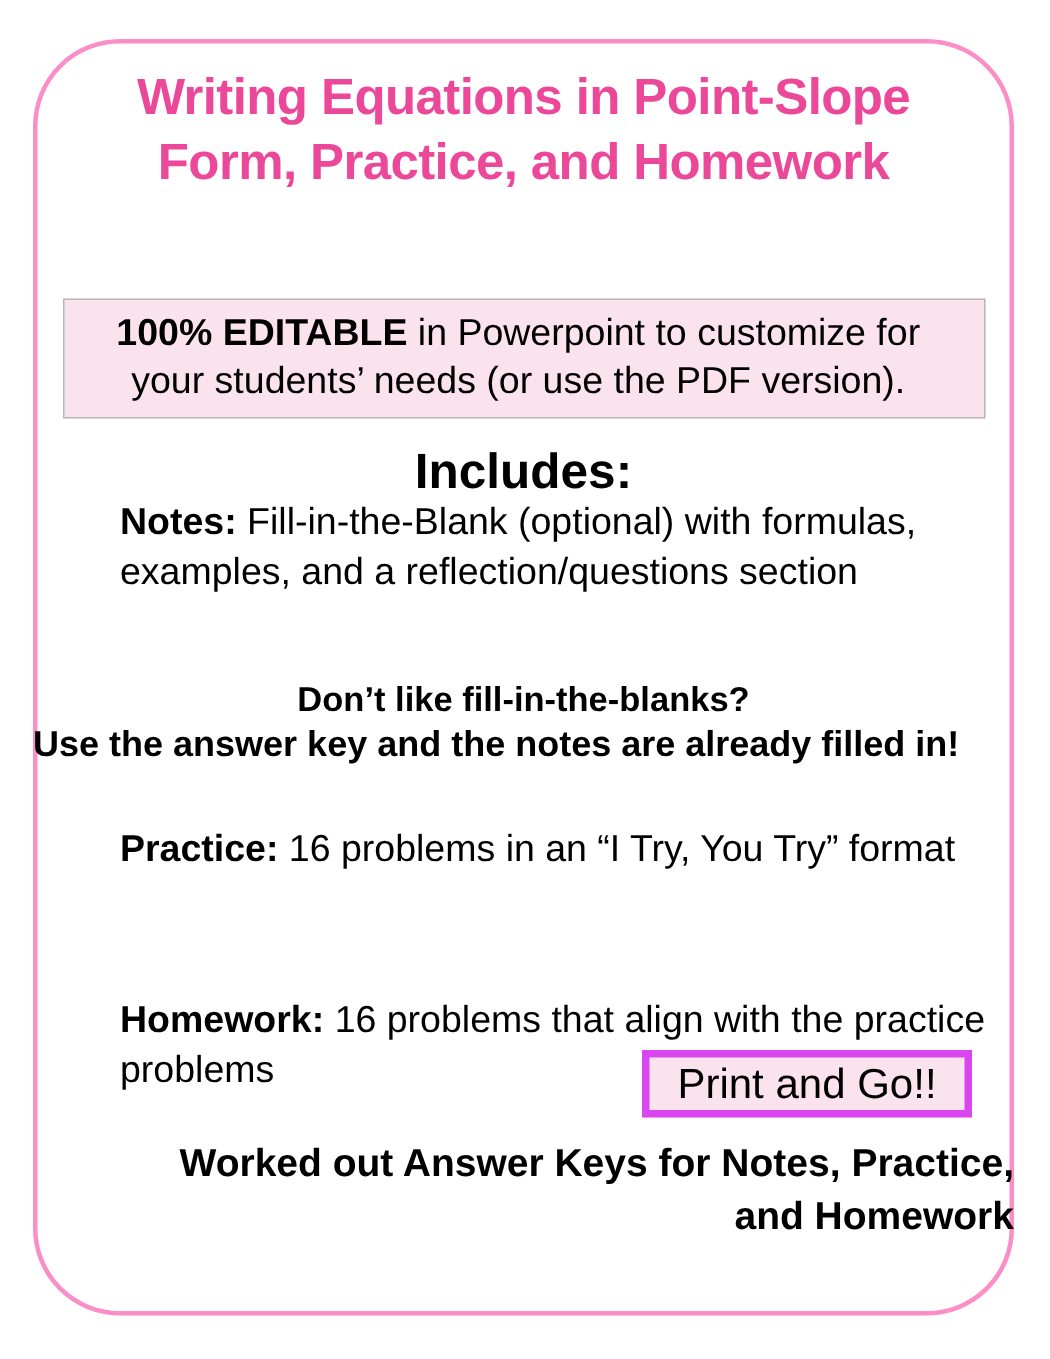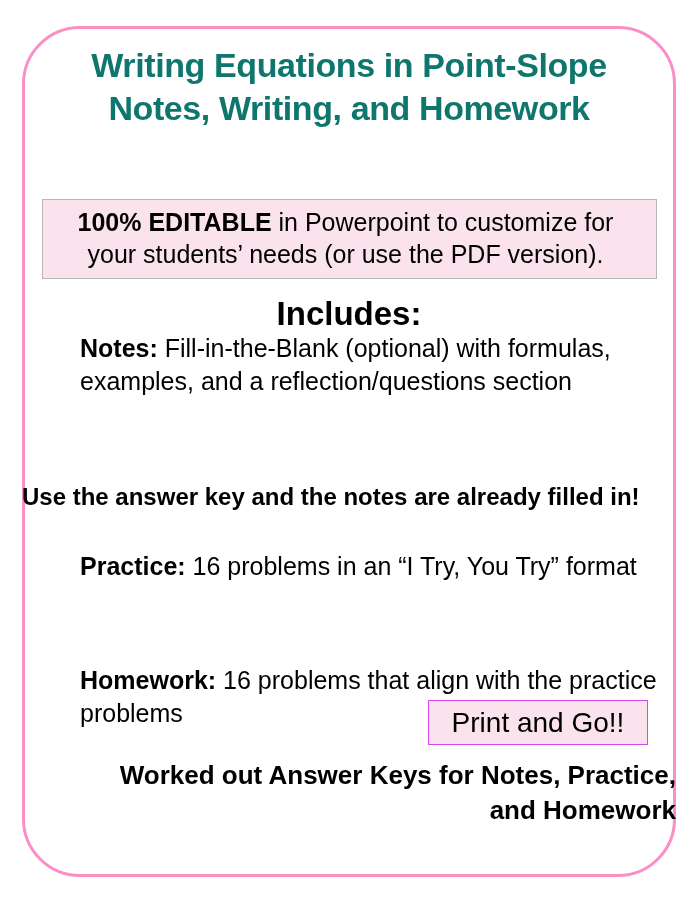--- a/index.html
+++ b/index.html
@@ -52,21 +52,21 @@
     left: 0;
     top: 18px;
     width: 654px;
     text-align: center;
   }
   .title-line {
     font-weight: bold;
     font-size: 34px;
     line-height: 43px;
     letter-spacing: -0.4px;
-    color: #0f766e;
+    color: #ec4899;
     white-space: nowrap;
   }
 
   
   #editable-banner {
     position: absolute;
     left: 20px;
     top: 173px;
     width: 615px;
     box-sizing: border-box;
@@ -145,21 +145,21 @@
 
   
   #print-go-box {
     position: absolute;
     left: 406px;
     top: 674px;
     width: 220px;
     height: 45px;
     box-sizing: border-box;
     background: #fae3ec;
-    border: 1px solid #d946ef;
+    border: 5px solid #d946ef;
     display: flex;
     align-items: center;
     justify-content: center;
   }
   #print-go-label {
     font-size: 28px;
     line-height: 30px;
     font-weight: normal;
     white-space: nowrap;
   }
@@ -183,32 +183,33 @@
 <body>
 
 <div id="cover-page">
 
   <div id="pink-frame"></div>
 
   <div id="content">
 
     <div class="title-block">
       <div class="title-line">Writing Equations in Point-Slope</div>
-      <div class="title-line">Notes, Writing, and Homework</div>
+      <div class="title-line">Form, Practice, and Homework</div>
     </div>
 
     <div id="editable-banner">
       <div class="banner-line"><b>100% EDITABLE</b><span> in Powerpoint to customize for</span></div>
       <div class="banner-line">your students’ needs (or use the PDF version).</div>
     </div>
 
     <div id="includes-heading">Includes:</div>
 
     <div class="para" id="notes-para"><b>Notes:</b><span>  Fill-in-the-Blank (optional) with formulas, examples, and a reflection/questions section</span></div>
 
+    <div id="dont-like-line">Don’t like fill-in-the-blanks?</div>
     <div id="answer-key-line">Use the answer key and the notes are already filled in!</div>
 
     <div class="para" id="practice-para"><b>Practice:</b><span>  16 problems in an “I Try, You Try” format</span></div>
 
     <div class="para" id="homework-para"><b>Homework:</b><span>  16 problems that align with the practice problems</span></div>
 
     <div id="print-go-box">
       <span id="print-go-label">Print and Go!!</span>
     </div>
 

